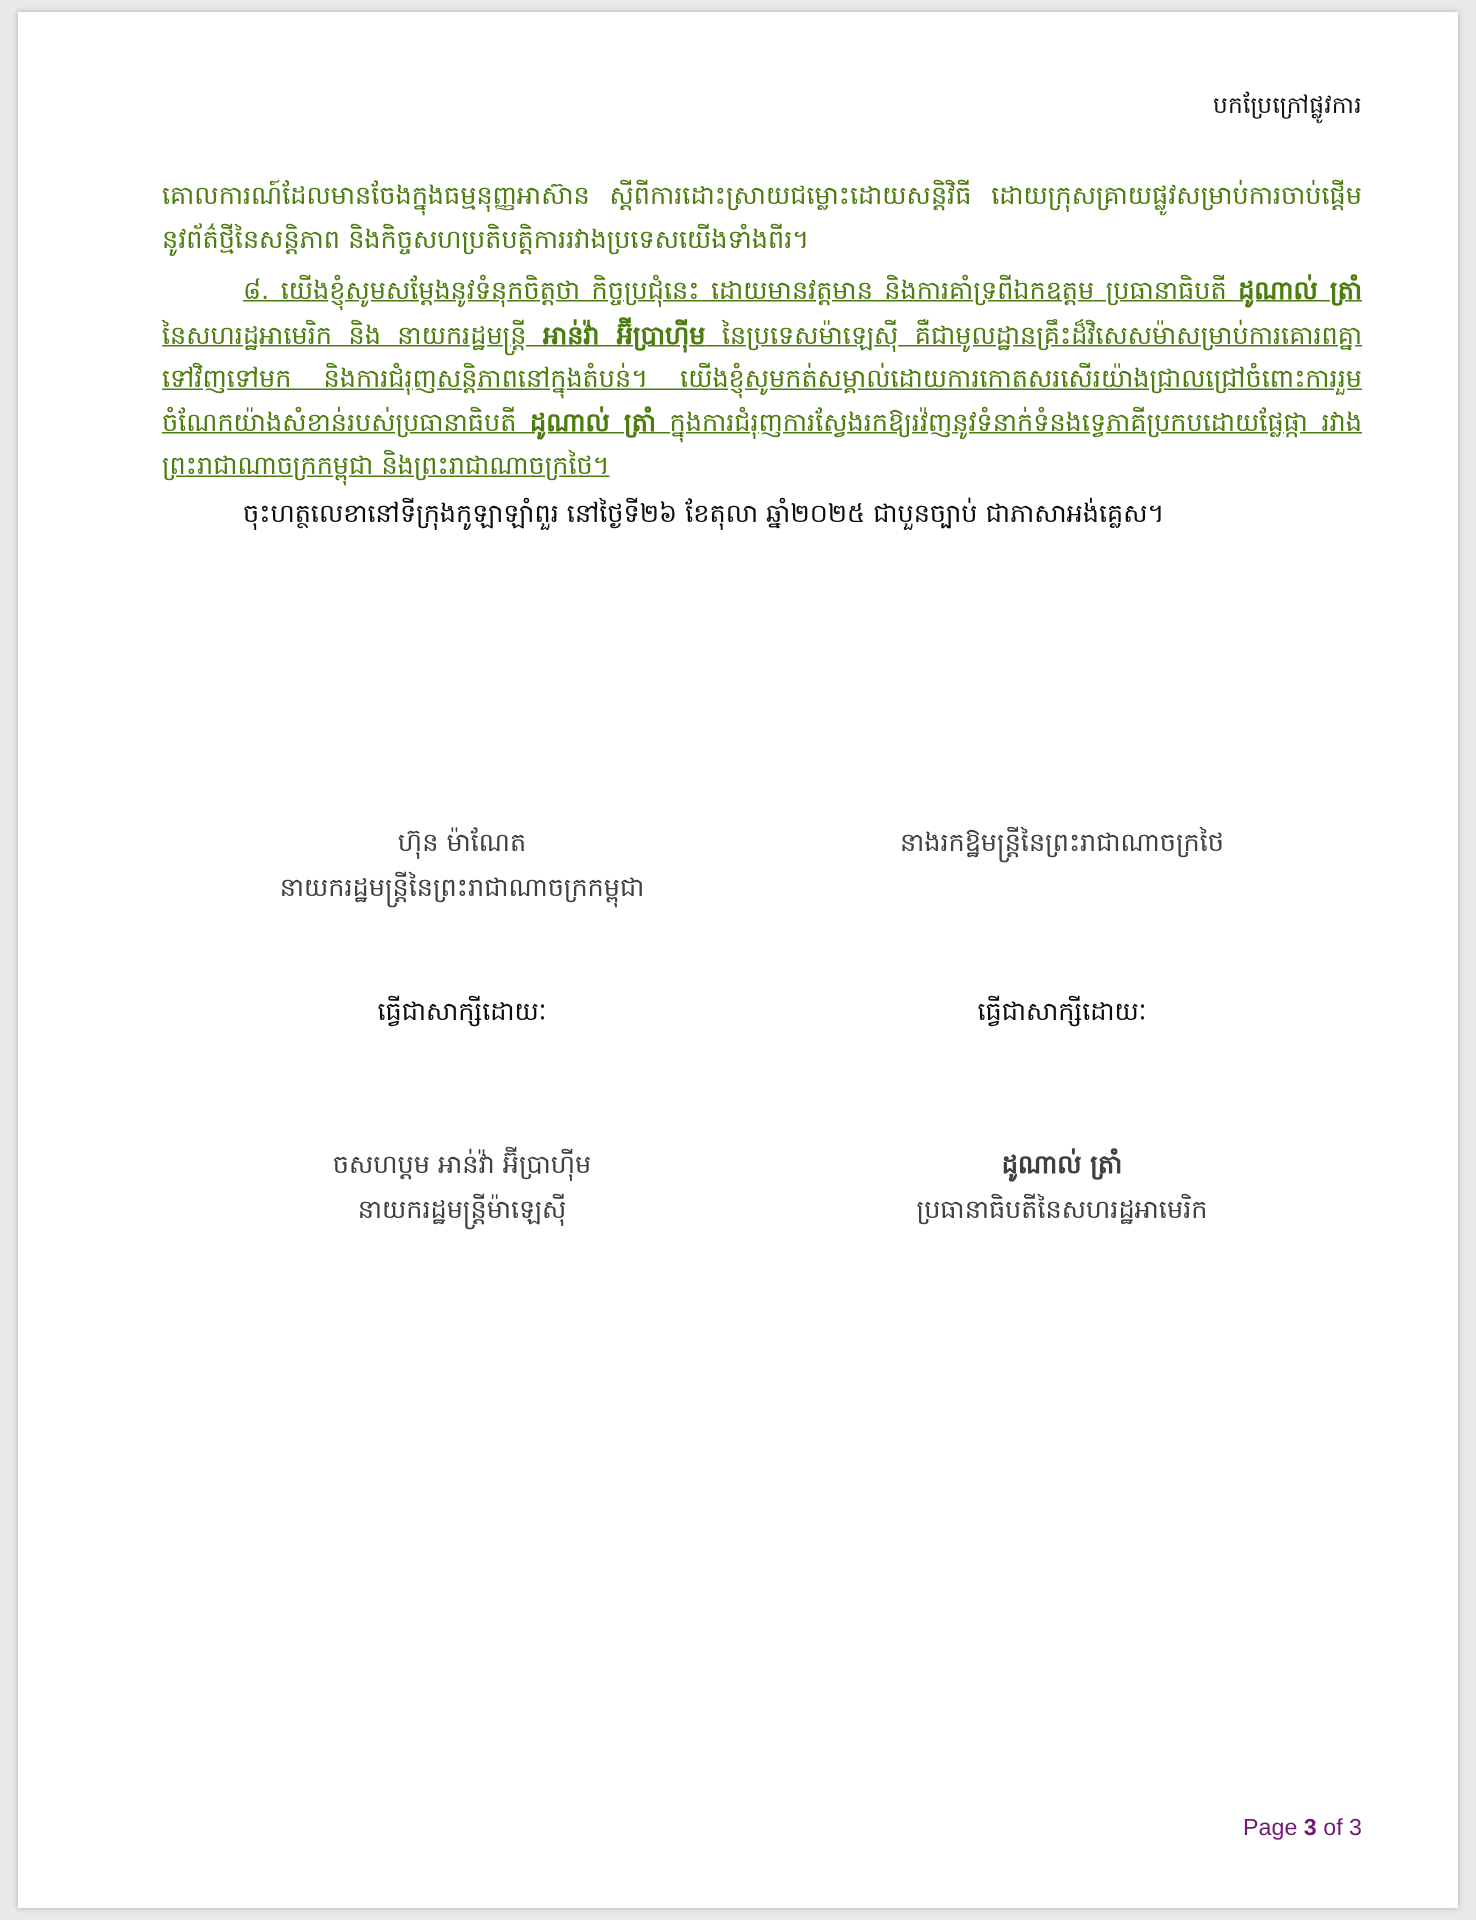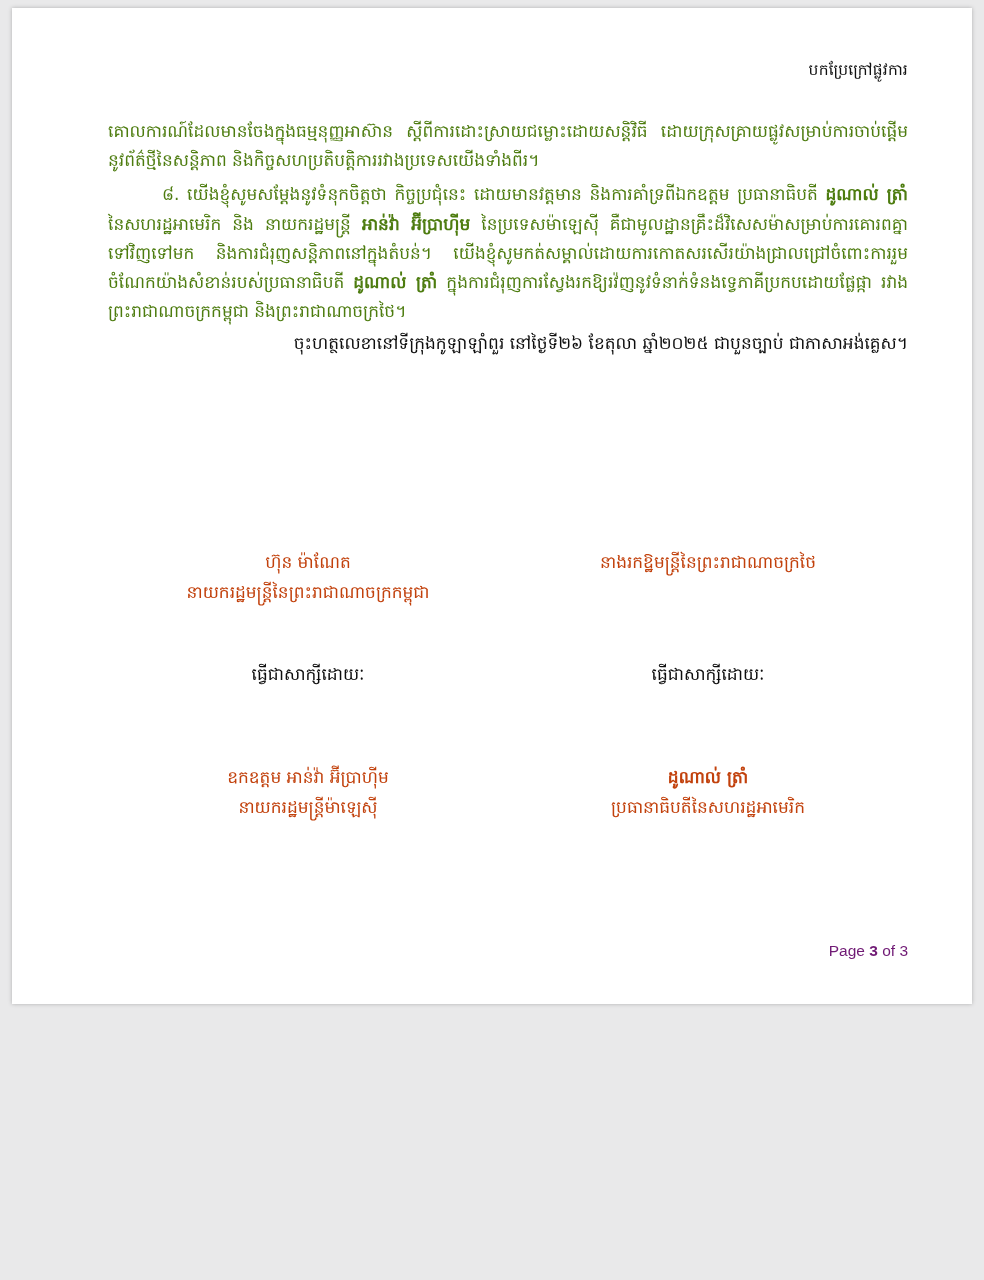--- a/index.html
+++ b/index.html
@@ -10,21 +10,21 @@
   body {
     width: 984px;
     height: 1280px;
     font-family: "DejaVu Sans", "Liberation Sans", sans-serif;
   }
   .page {
     position: absolute;
     left: 12px;
     top: 8px;
     width: 960px;
-    height: 996px;
+    height: 1264px;
     background: #ffffff;
     box-shadow: 0 0 4px rgba(0,0,0,0.25);
     overflow: hidden;
   }
   .content {
     position: absolute;
     left: 96px;
     top: 52px;
     width: 800px;
   }
@@ -41,44 +41,44 @@
     color: #4d7c0f;
     text-align: justify;
     text-justify: inter-word;
     margin: 0 0 2px 0;
   }
   .para.indent {
     text-indent: 54px;
   }
   .para.p-gap {
     margin-top: 5px;
+    text-decoration: underline;
   }
   .para b {
     font-weight: bold;
   }
   .date-line {
     font-size: 17px;
     line-height: 1.72;
     color: #0d0d0d;
     text-indent: 54px;
-    text-align: right;
   }
   .sign-block {
     position: absolute;
     left: 96px;
     width: 800px;
     display: flex;
     justify-content: space-between;
   }
   .sign-col {
     width: 50%;
     text-align: center;
     font-size: 17px;
     line-height: 1.75;
-    color: #c2410c;
+    color: #404040;
   }
   .sign-col .name {
     display: block;
   }
   .sign-col .name.bold {
     font-weight: bold;
   }
   .sign-col .role {
     display: block;
   }
@@ -132,21 +132,21 @@
     </div>
   </div>
 
   <div class="witness-row" style="top: 655px;">
     <div class="witness-col">ធ្វើជាសាក្សីដោយៈ</div>
     <div class="witness-col">ធ្វើជាសាក្សីដោយៈ</div>
   </div>
 
   <div class="sign-block" style="top: 755px;">
     <div class="sign-col">
-      <span class="name">ឧកឧត្ដម អាន់វ៉ា អ៊ីប្រាហ៊ីម</span>
+      <span class="name">ចសហប្ដម អាន់វ៉ា អ៊ីប្រាហ៊ីម</span>
       <span class="role">នាយករដ្ឋមន្ត្រីម៉ាឡេស៊ី</span>
     </div>
     <div class="sign-col">
       <span class="name bold">ដូណាល់ ត្រាំ</span>
       <span class="role">ប្រធានាធិបតីនៃសហរដ្ឋអាមេរិក</span>
     </div>
   </div>
 
   <div class="footer">
     <span>Page </span><b>3</b><span> of </span><span>3</span>

